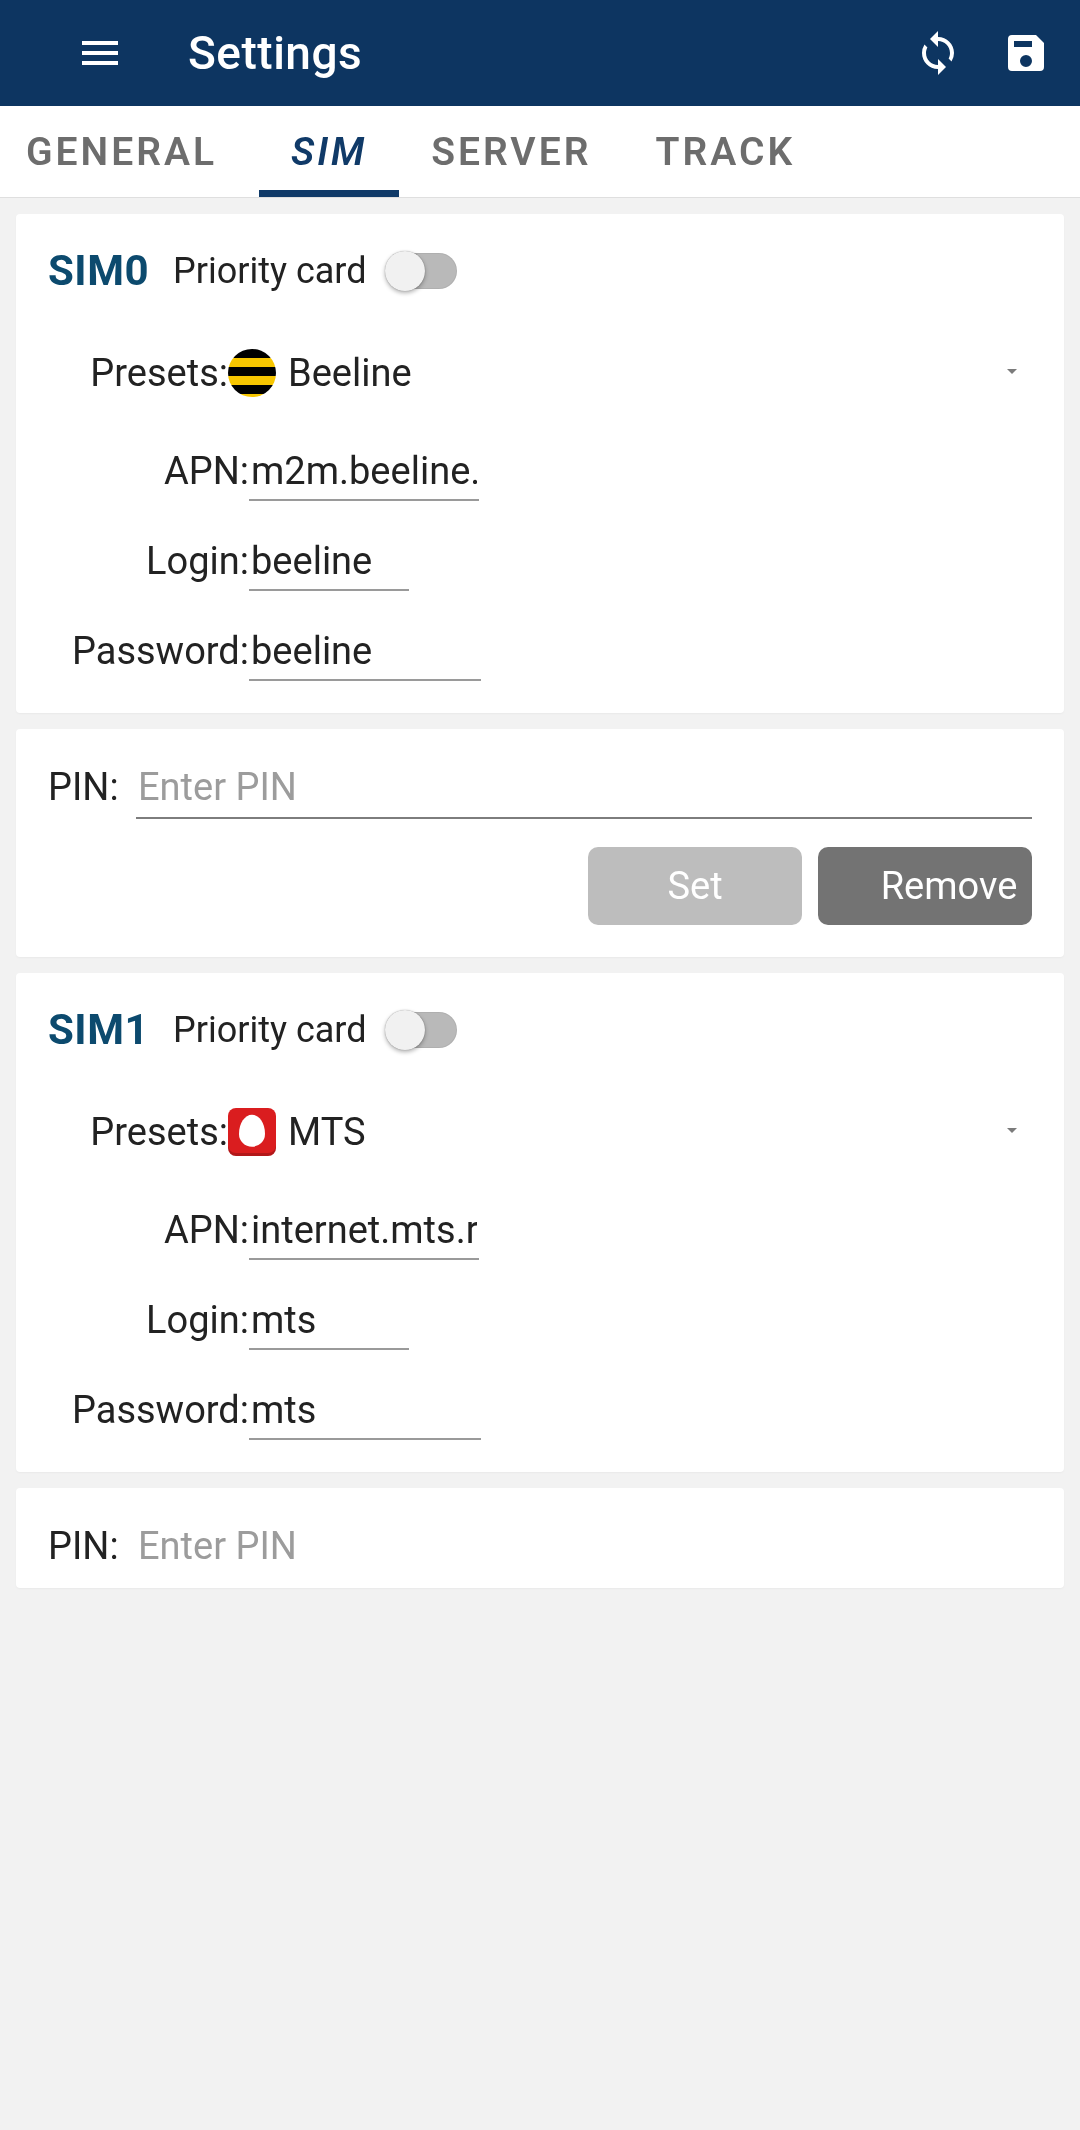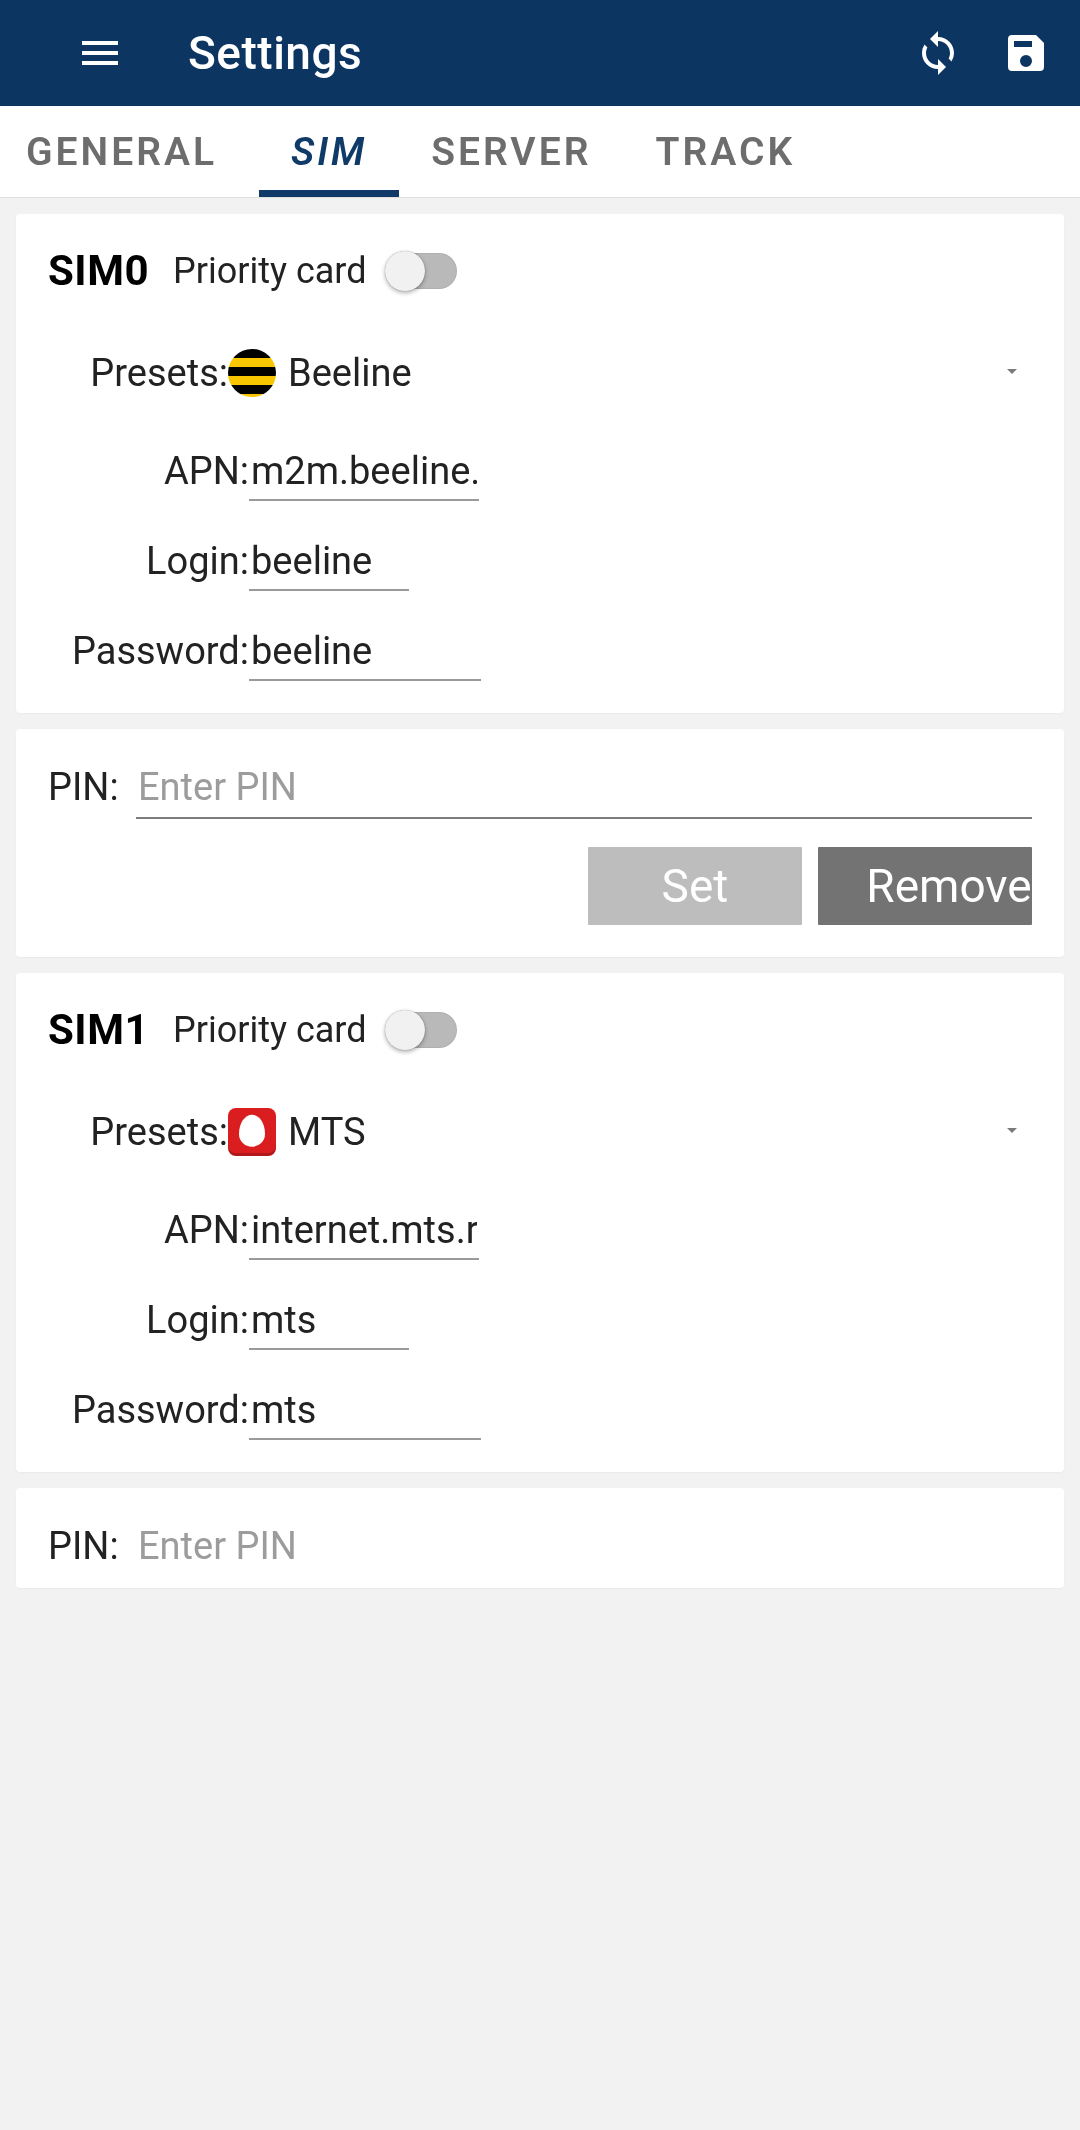--- a/index.html
+++ b/index.html
@@ -70,21 +70,21 @@
     gap: 16px;
   }
   .card {
     background: #fff;
     border-radius: 4px;
     padding: 32px;
     box-shadow: 0 1px 2px rgba(0,0,0,0.04);
   }
 
   .sim-header { display: flex; align-items: center; gap: 20px; margin-bottom: 54px; }
-  .sim-name { font-size: 42px; font-weight: 700; color: #000000; letter-spacing: 0.5px;}
+  .sim-name { font-size: 42px; font-weight: 700; color: #0c4a6e; letter-spacing: 0.5px;}
   .priority-label { font-size: 36px; color: #222; margin-left: 4px;}
 
   .switch {
     width: 70px;
     height: 36px;
     border-radius: 18px;
     background: #b9b9b9;
     position: relative;
     flex-shrink: 0;
     box-shadow: inset 0 0 0 1px rgba(0,0,0,0.05);
@@ -147,22 +147,22 @@
     background: transparent;
     font-family: inherit;
   }
   .pin-input::placeholder { color: #9c9c9c; }
 
   .pin-buttons { display: flex; justify-content: flex-end; gap: 16px; margin-top: 4px;}
   .btn {
     height: 78px;
     min-width: 214px;
     border: none;
-    border-radius: 1px;
-    font-size: 46px;
+    border-radius: 10px;
+    font-size: 38px;
     font-family: inherit;
     color: #fff;
     cursor: pointer;
   }
   .btn-set { background: #bdbdbd; }
   .btn-remove { background: #737373; padding-left: 48px; }
 
   .pin-row.no-underline .pin-input { border-bottom: none; }
 
   

